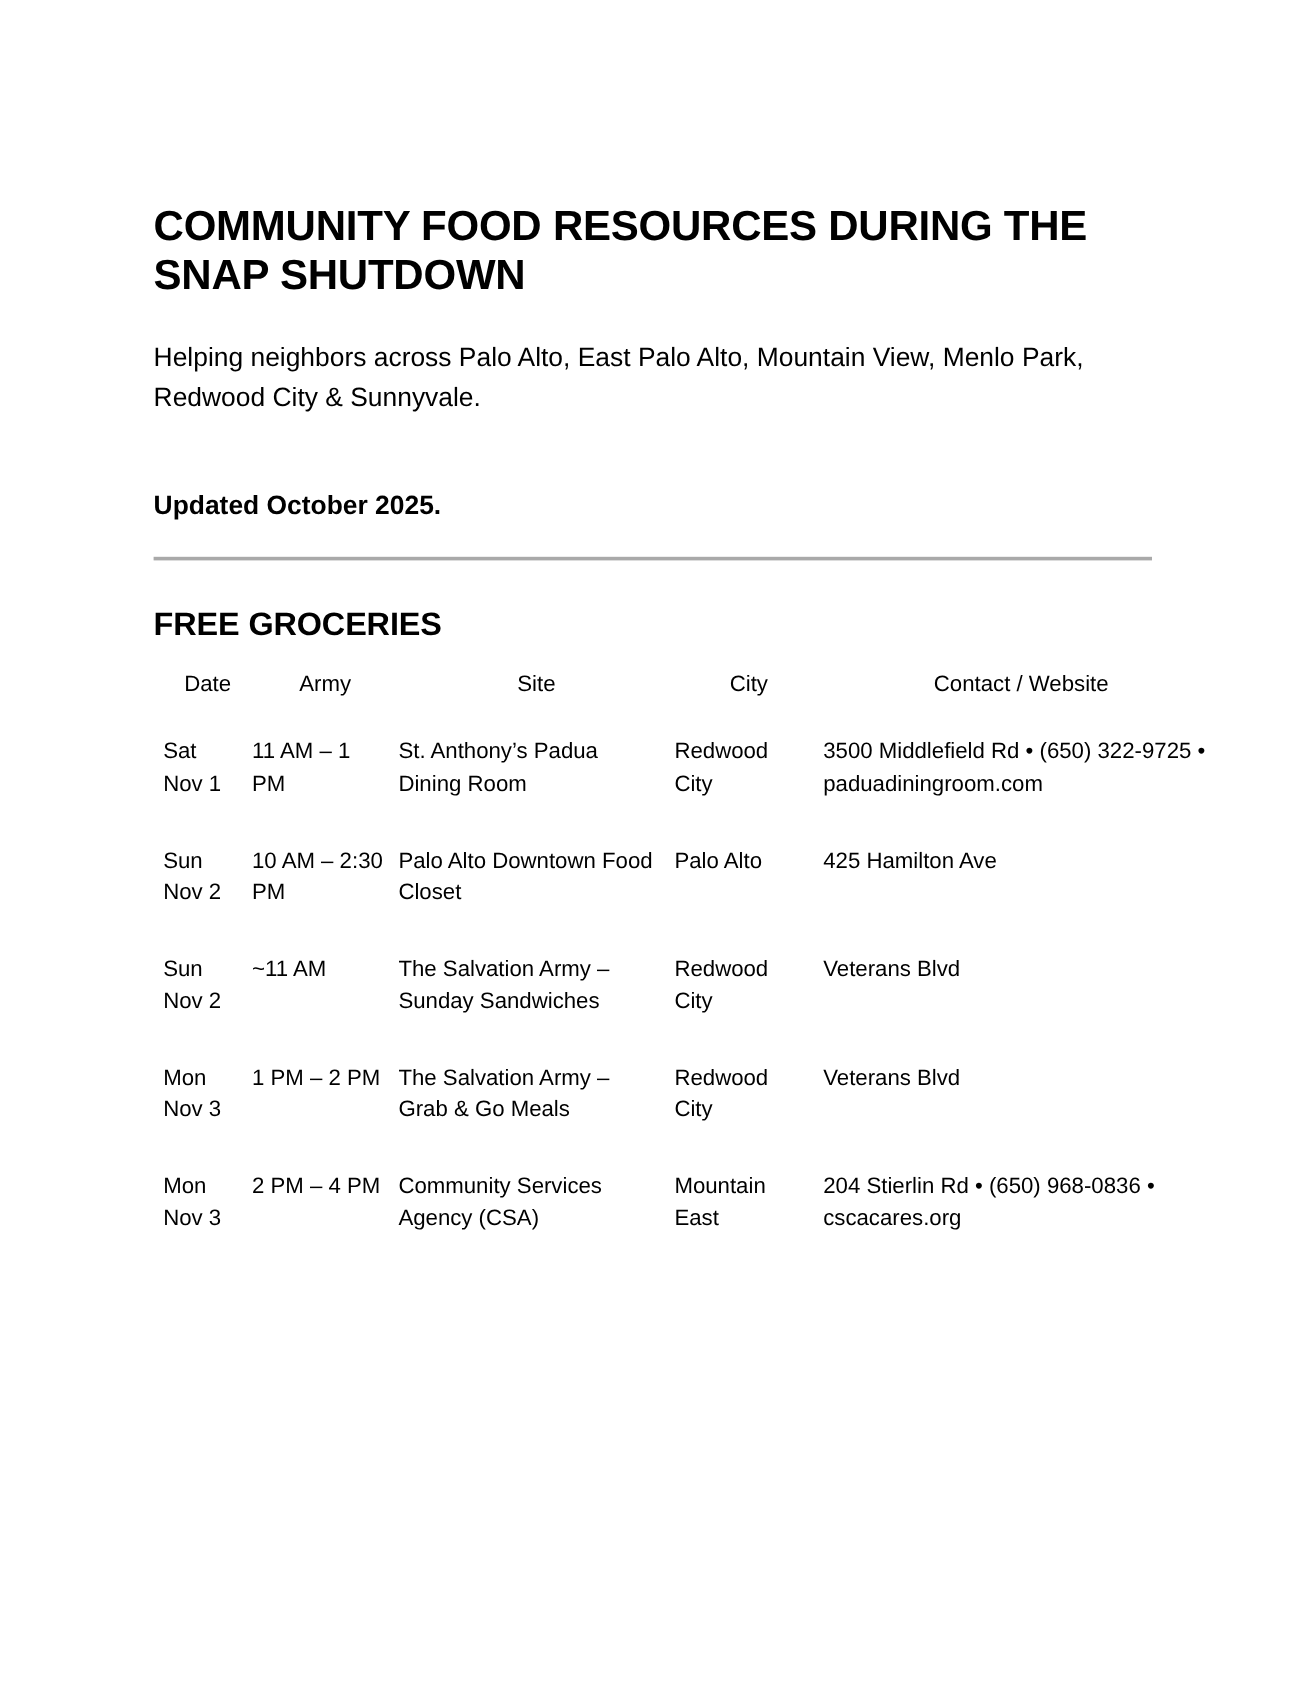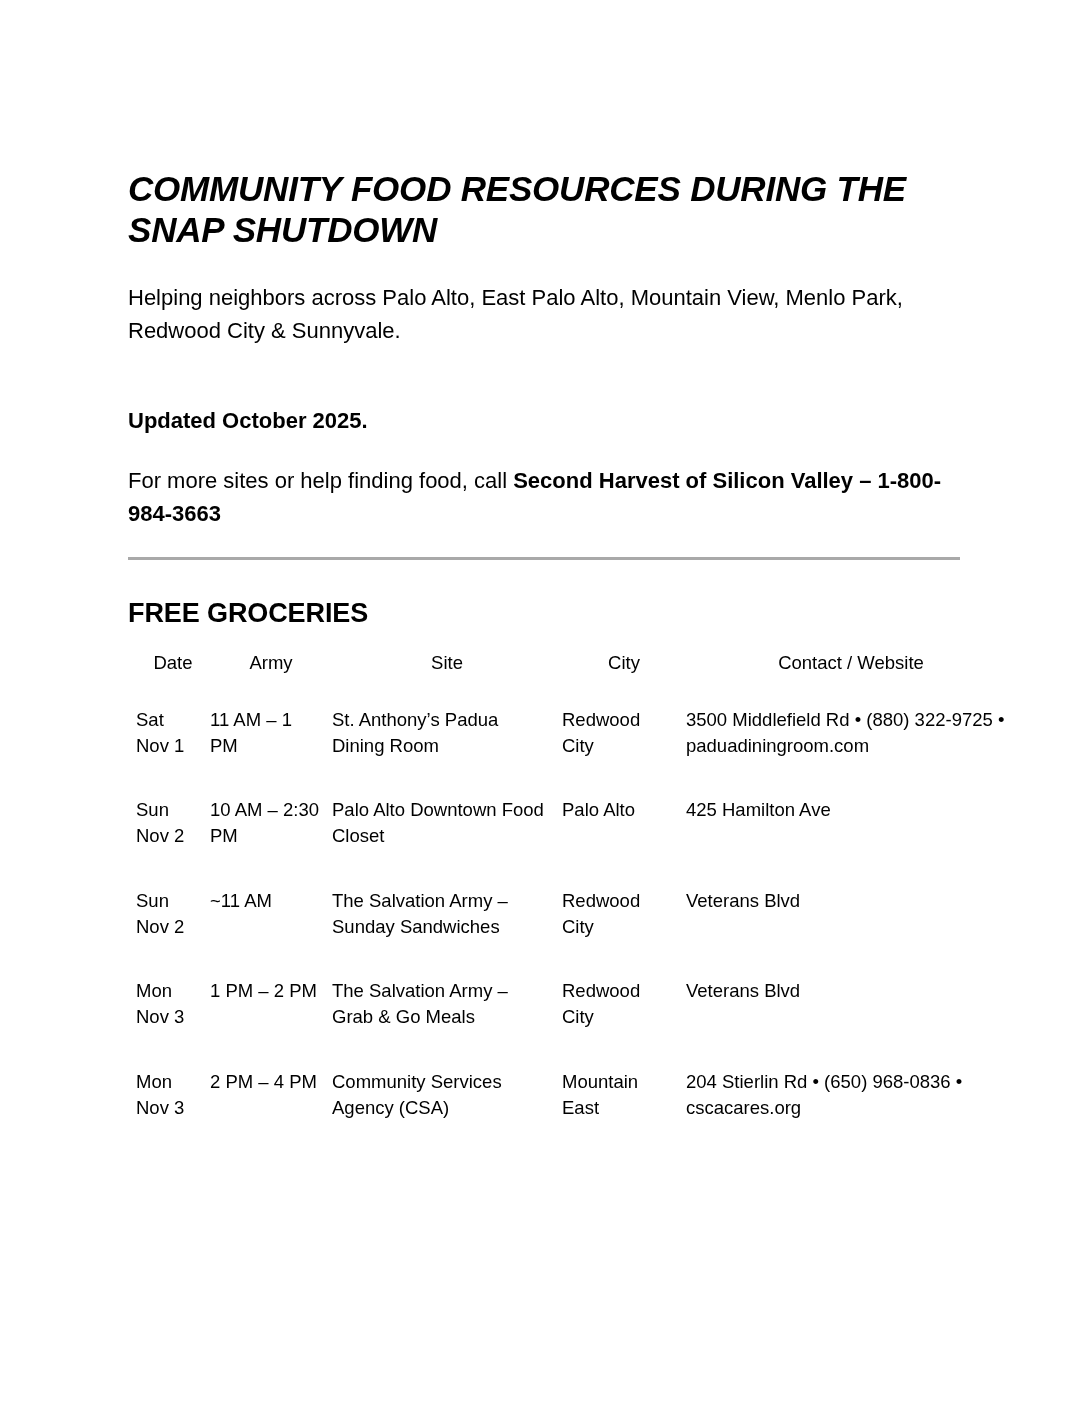--- a/index.html
+++ b/index.html
@@ -24,21 +24,20 @@
   }
 
   
   .doc-title {
     font-size: 35px;
     font-weight: bold;
     line-height: 1.18;
     letter-spacing: -0.2px;
     margin: 0 0 30px 0;
     max-width: 832px;
-    font-style: italic;
   }
 
   
   .intro-para {
     font-size: 22px;
     line-height: 1.53;
     margin: 0 0 26px 0;
     max-width: 828px;
   }
   .intro-para.spacer-after {
@@ -107,21 +106,20 @@
 <body>
 
 <div class="page">
 
   <h1 class="doc-title">COMMUNITY FOOD RESOURCES DURING THE SNAP SHUTDOWN</h1>
 
   <p class="intro-para spacer-after">Helping neighbors across Palo Alto, East Palo Alto, Mountain View, Menlo Park, Redwood City &amp; Sunnyvale.</p>
 
   <p class="intro-para tight">Updated October 2025.</p>
 
-  <p class="intro-para"><span>For more sites or help finding food, call </span><b>Second Harvest of Silicon Valley – 1-800-984-3663</b></p>
 
   <hr class="divider">
 
   <h2 class="section-heading">FREE GROCERIES</h2>
 
   <table class="resource-table">
     <colgroup>
       <col class="c-date">
         <col class="c-time">
         <col class="c-site">
@@ -136,21 +134,21 @@
         <th>City</th>
         <th>Contact / Website</th>
       </tr>
     </thead>
     <tbody>
       <tr>
         <td>Sat Nov 1</td>
         <td>11 AM – 1 PM</td>
         <td>St. Anthony’s Padua Dining Room</td>
         <td>Redwood City</td>
-        <td>3500 Middlefield Rd • (880) 322-9725 • paduadiningroom.com</td>
+        <td>3500 Middlefield Rd • (650) 322-9725 • paduadiningroom.com</td>
       </tr>
       <tr>
         <td>Sun Nov 2</td>
         <td>10 AM – 2:30 PM</td>
         <td>Palo Alto Downtown Food Closet</td>
         <td>Palo Alto</td>
         <td>425 Hamilton Ave</td>
       </tr>
       <tr>
         <td>Sun Nov 2</td>

